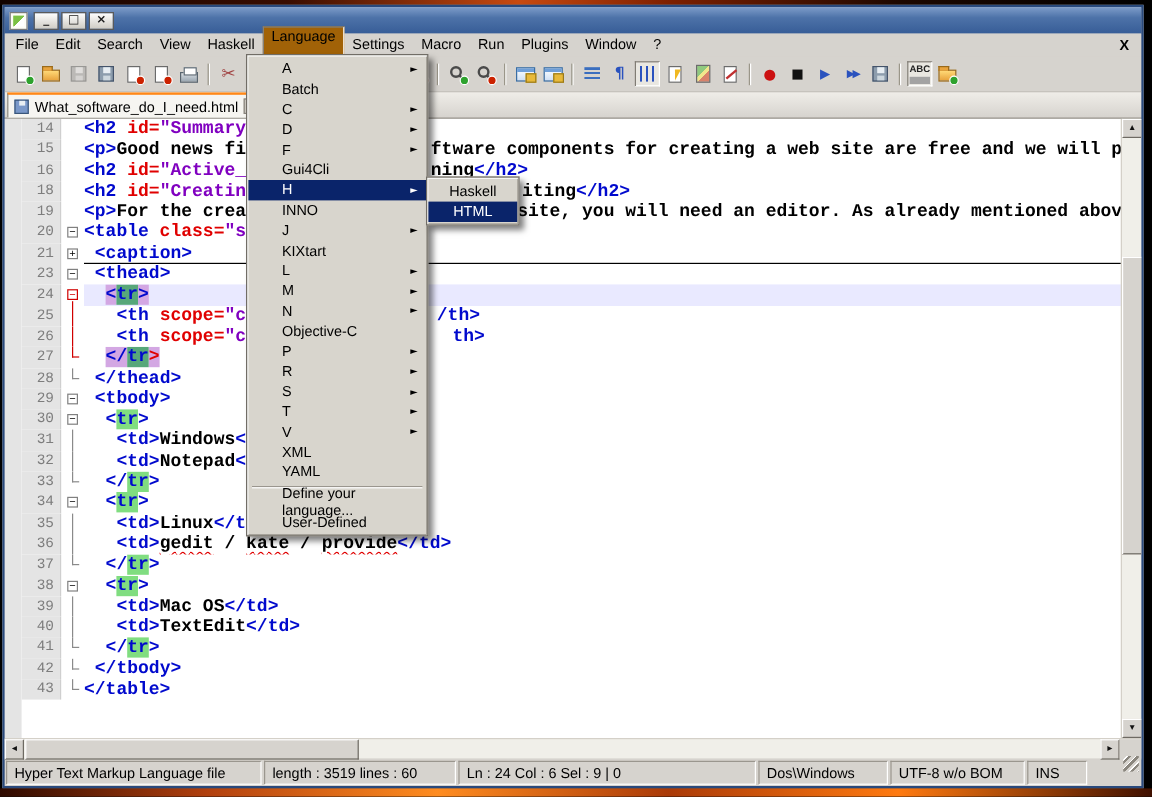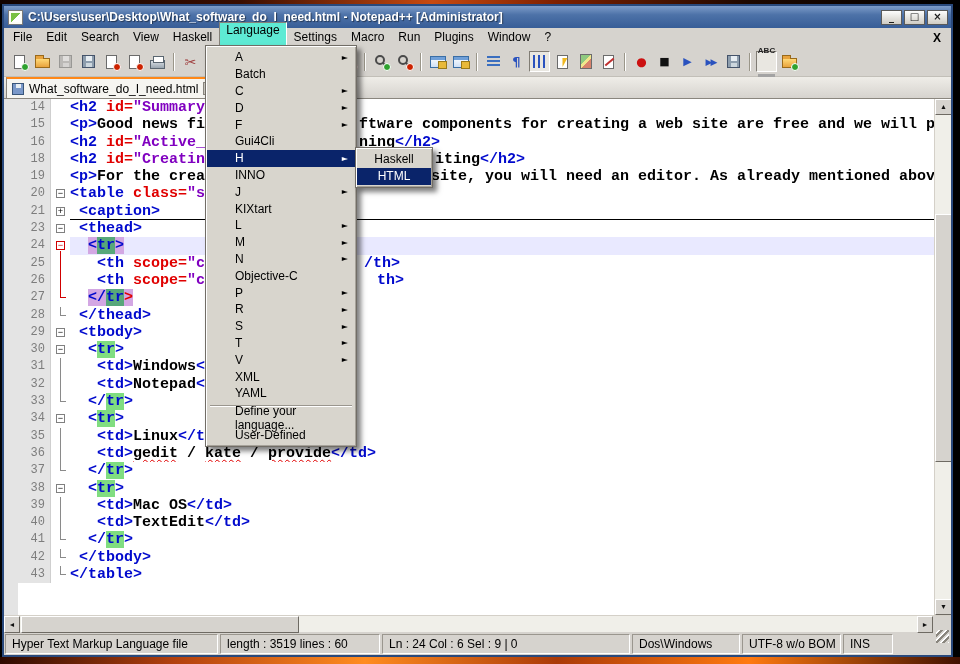--- a/index.html
+++ b/index.html
@@ -14,21 +14,21 @@
   
   .titlebar{height:22px;background:linear-gradient(180deg,#7d9cc9 0%,#4d72a8 35%,#3a5f99 80%,#335astill 100%);background:linear-gradient(180deg,#7d9cc9,#4d72a8 40%,#375d97);display:flex;align-items:center;padding:0 3px;flex:0 0 auto}
   .npp-ico{width:15px;height:15px;background:#fdfdf6;border:1px solid #7a7a7a;position:relative;margin:0 5px 0 1px;flex:0 0 auto}
   .npp-ico::after{content:"";position:absolute;left:2px;top:2px;width:9px;height:9px;background:linear-gradient(135deg,#7ac143 55%,#fff 55%)}
   .title-text{color:#fff;font-weight:bold;font-size:12px;white-space:nowrap;overflow:hidden;flex:1;text-shadow:1px 1px 1px rgba(0,0,0,.5)}
   .winbtns{display:flex;gap:2px;flex:0 0 auto}
   .wb{width:21px;height:15px;background:linear-gradient(#fdfdfd,#cfccc4);border:1px solid #5a5a5a;font:bold 10px/12px "DejaVu Sans",sans-serif;text-align:center;color:#1a1a1a;cursor:default}
   
   .menubar{height:19px;background:#d6d3ce;display:flex;align-items:center;padding:0 2px;font-size:12px;flex:0 0 auto}
   .mb-item{padding:1px 7px 2px;cursor:default}
-  .mb-item.active{border:1px solid;border-color:#858179 #fff #fff #858179;background:#5eead4;padding:0 6px 16px}
+  .mb-item.active{border:1px solid;border-color:#858179 #fff #fff #858179;background:#a16207;padding:0 6px 16px}
   .mb-x{margin-left:auto;font-weight:bold;padding:0 8px;font-size:12px}
   
   .toolbar{height:30px;background:#d6d3ce;display:flex;align-items:center;padding:0 4px;flex:0 0 auto;border-bottom:1px solid #c2bfb8}
   .tsep{width:2px;height:18px;border-left:1px solid #9a9689;border-right:1px solid #fff;margin:0 4px;flex:0 0 auto}
   .ti{width:21px;height:21px;display:flex;align-items:center;justify-content:center;position:relative;flex:0 0 auto;border:1px solid transparent;margin:0 1px}
   .ti.pressed{border-color:#807c74 #fff #fff #807c74;background:#e9e7e1}
   .ti.disabled{opacity:.45;filter:grayscale(1)}
   .bdg{position:absolute;right:0;bottom:0;width:8px;height:8px;border-radius:50%;border:1px solid #fff;z-index:2}
   .bdg.g{background:#2ea22e}.bdg.r{background:#cc2200}
   .ic-page{width:11px;height:14px;background:#fff;border:1px solid #6b6b6b}
@@ -44,21 +44,21 @@
   .ic-win{width:16px;height:12px;border:1px solid #3a6ea5;background:linear-gradient(#fff,#cfe0f5);position:relative}
   .ic-win::before{content:"";position:absolute;top:0;left:0;right:0;height:3px;background:#6f9fd8}
   .ic-win::after{content:"";position:absolute;right:-2px;bottom:-2px;width:7px;height:6px;background:#e8b93a;border:1px solid #9a7a1a}
   .ic-wrap{width:13px;height:11px;background:repeating-linear-gradient(#3a6ebf 0 2px,transparent 2px 4px)}
   .ic-guide{width:13px;height:13px;background:repeating-linear-gradient(90deg,#2a52be 0 2px,transparent 2px 5px)}
   .ic-map{width:12px;height:15px;border:1px solid #6b6b6b;background:linear-gradient(135deg,#8fc97f 0 40%,#f0e68c 40% 60%,#d9826b 60%)}
   .ic-pen{width:11px;height:14px;background:#fff;border:1px solid #6b6b6b;position:relative}
   .ic-pen::after{content:"";position:absolute;left:0;top:5px;width:11px;height:2px;background:#c03030;transform:rotate(-40deg)}
   .ic-flash{width:11px;height:14px;background:#fff;border:1px solid #6b6b6b;position:relative}
   .ic-flash::after{content:"";position:absolute;left:3px;top:2px;width:0;height:0;border-left:3px solid transparent;border-right:2px solid transparent;border-top:9px solid #f0b820;transform:skewX(-18deg)}
-  .ic-abc{font:bold 8px/10px "Liberation Sans",sans-serif;color:#222;border-bottom:3px solid #a3a3a3;padding-bottom:18px}
+  .ic-abc{font:bold 8px/10px "Liberation Sans",sans-serif;color:#222;border-bottom:6px solid #a3a3a3;padding-bottom:1px}
   .ic-glyph{font-family:"DejaVu Sans",sans-serif;font-weight:bold}
   
   .tabbar{height:22px;background:linear-gradient(#efede8,#d6d3ce);display:flex;align-items:flex-end;padding:0 2px;flex:0 0 auto;border-bottom:1px solid #8a867e}
   .tab{height:21px;background:#f6f5f1;border:1px solid #8a867e;border-bottom:none;border-top:2px solid #ff8818;display:flex;align-items:center;padding:0 5px;gap:5px}
   .tab-floppy{width:12px;height:12px;background:#7a98c9;border:1px solid #3a567a;position:relative;flex:0 0 auto}
   .tab-floppy::before{content:"";position:absolute;top:0;left:3px;width:5px;height:4px;background:#e8eef3}
   .tab-label{font-size:12px;color:#000;white-space:nowrap}
   .tab-close{width:13px;height:13px;background:#cdc9c1;border:1px solid #8a867e;color:#7a2a2a;font:bold 9px/11px "DejaVu Sans",sans-serif;text-align:center;flex:0 0 auto}
   
   .editor{position:relative;flex:1;background:#fff;overflow:hidden;display:flex}
@@ -111,21 +111,20 @@
 </style>
 </head>
 <body>
 
 <div class="desk-top"></div>
 
 <div class="window">
 
   <div class="titlebar">
     <div class="npp-ico"></div>
-    <div class="title-text">C:\Users\user\Desktop\What_software_do_I_need.html - Notepad++ [Administrator]</div>
     <div class="winbtns">
       <div class="wb">_</div>
       <div class="wb">□</div>
       <div class="wb">×</div>
     </div>
   </div>
 
   <div class="menubar" id="menubar">
       <div class="mb-item">File</div>
       <div class="mb-item">Edit</div>
@@ -463,21 +462,21 @@
     <div class="hthumb"></div>
     <div class="hbtn" style="right:18px">►</div>
     <div class="hcorner"></div>
   </div>
 
   <div class="statusbar">
     <div class="sp-panel" style="width:213px">Hyper Text Markup Language file</div>
     <div class="sp-panel" style="width:160px">length : 3519    lines : 60</div>
     <div class="sp-panel" style="width:248px">Ln : 24    Col : 6    Sel : 9 | 0</div>
     <div class="sp-panel" style="width:108px">Dos\Windows</div>
-    <div class="sp-panel" style="width:99px">UTF-8 w/o BOM</div>
+    <div class="sp-panel" style="width:112px">UTF-8 w/o BOM</div>
     <div class="sp-panel" style="width:50px">INS</div>
     <div class="grip"></div>
   </div>
 
 </div>
 
 <div class="lang-menu" id="langmenu">
     <div class="mi">
       <span>A</span>
       <span class="arr">►</span>

